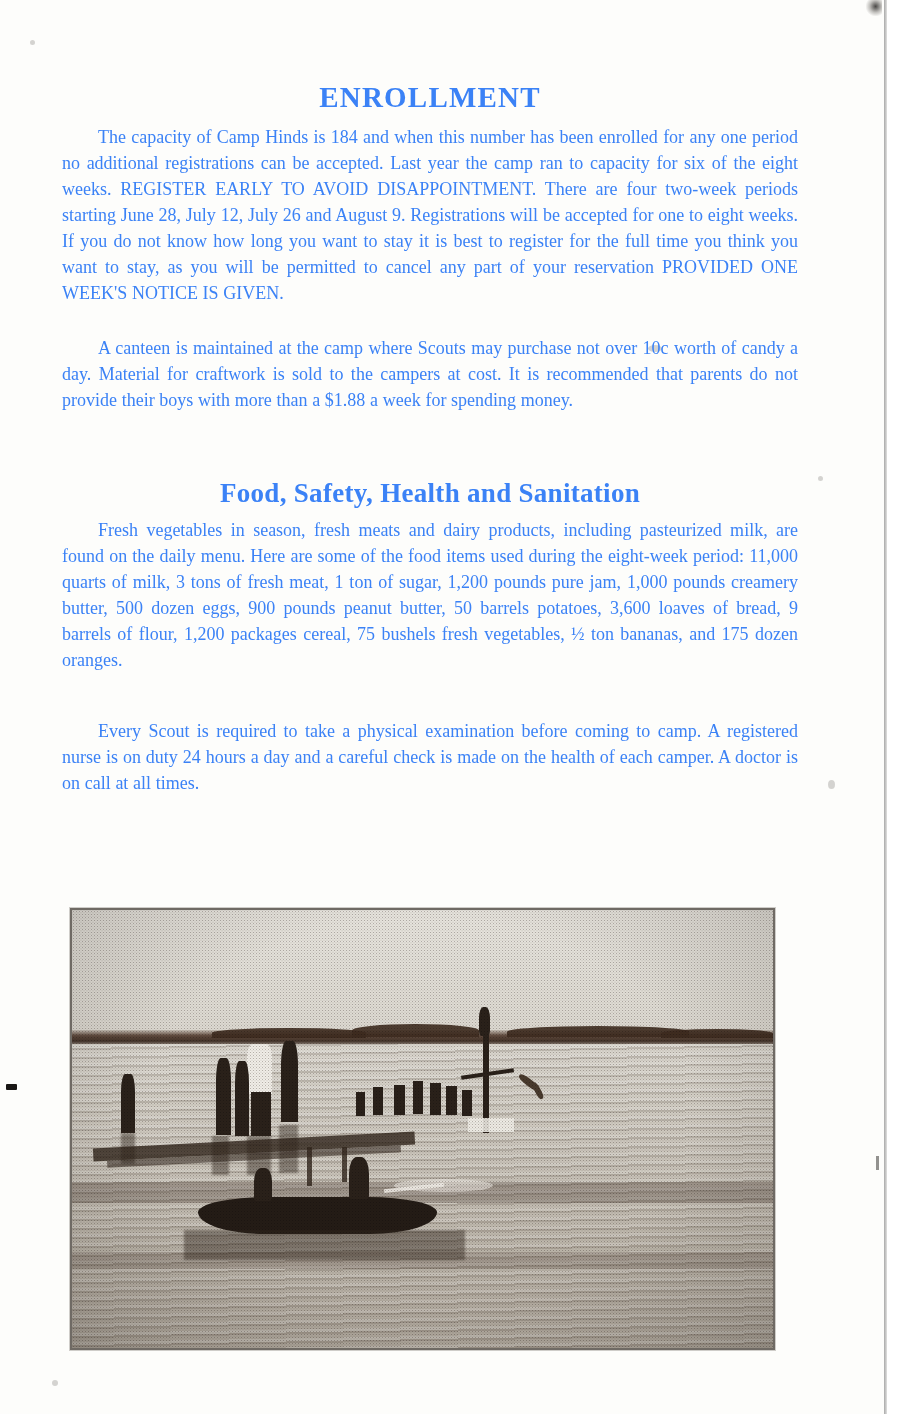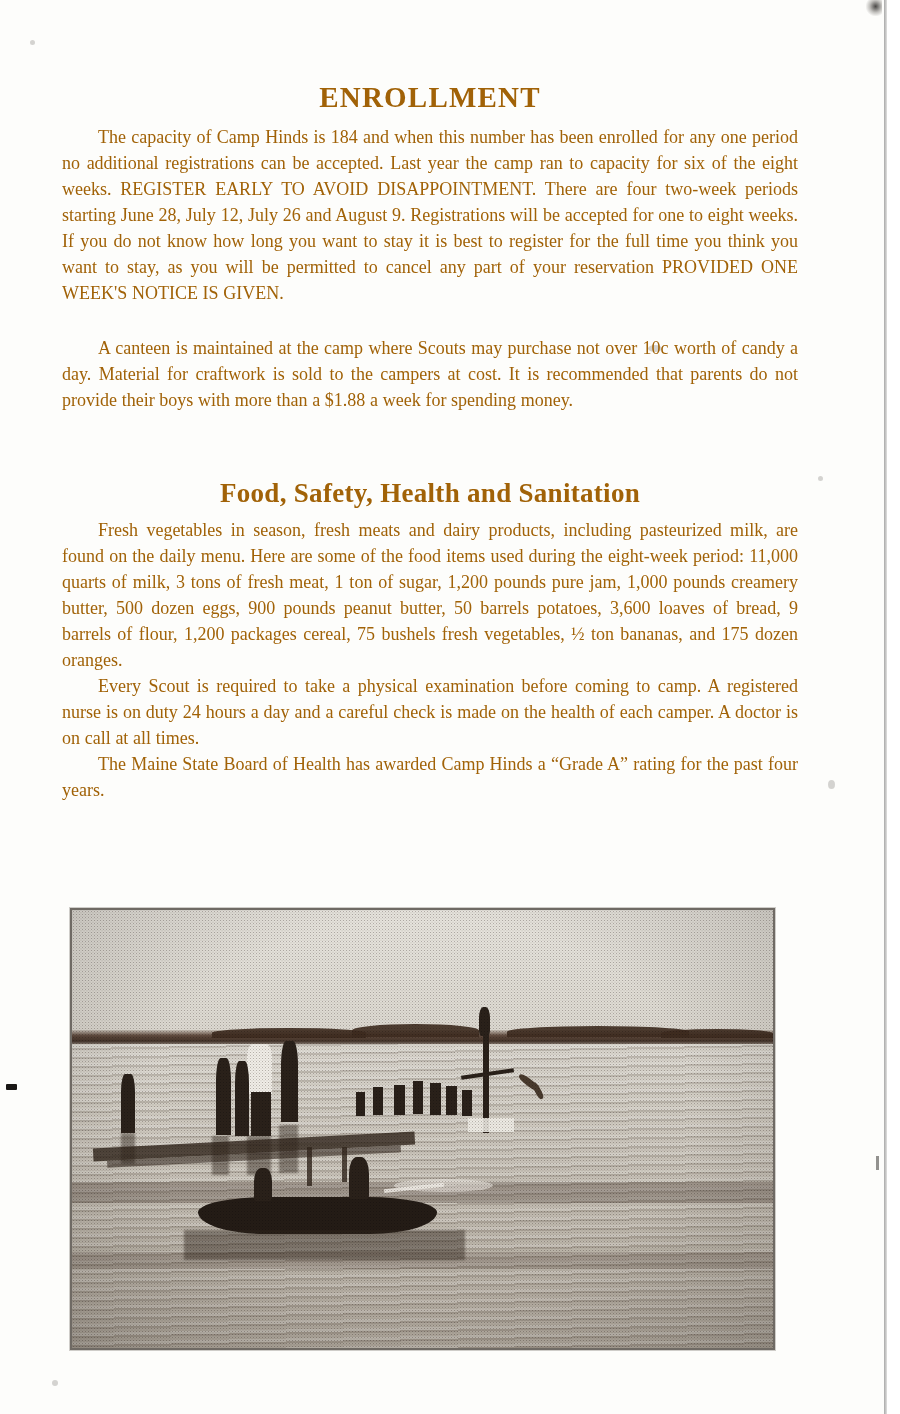--- a/index.html
+++ b/index.html
@@ -8,21 +8,21 @@
     background: #ffffff;
   }
 
   #page {
     position: relative;
     width: 900px;
     height: 1414px;
     background: #fdfdfb;
     overflow: hidden;
     font-family: "Liberation Serif", serif;
-    color: #a16207;
+    color: #3b82f6;
   }
 
   
   .scan-edge {
     position: absolute;
     top: 0;
     left: 884px;
     width: 3px;
     height: 1414px;
     background: linear-gradient(to right,
@@ -105,21 +105,21 @@
 
   p.body {
     font-size: 18px;
     line-height: 26px;
     text-align: justify;
     text-justify: inter-word;
     margin: 0;
     text-indent: 36px;
     word-spacing: 0.2px;
   }
-  p.body.tight { text-indent: 36px; }
+  p.body.tight { text-indent: 36px; margin-top: 45px; }
 
   .sp-1 { height: 10px; }
   .sp-head-before { height: 21px; }
   .sp-head-after { height: 8px; }
 
   
   .photo-frame {
     position: absolute;
     left: 70px;
     top: 908px;
@@ -287,21 +287,20 @@
     <div class="sp-head-before"></div>
 
     <h2 class="section-heading big">Food, Safety, Health and Sanitation</h2>
 
     <div class="sp-head-after"></div>
 
     <p class="body">Fresh vegetables in season, fresh meats and dairy products, including pasteurized milk, are found on the daily menu. Here are some of the food items used during the eight-week period: 11,000 quarts of milk, 3 tons of fresh meat, 1 ton of sugar, 1,200 pounds pure jam, 1,000 pounds creamery butter, 500 dozen eggs, 900 pounds peanut butter, 50 barrels potatoes, 3,600 loaves of bread, 9 barrels of flour, 1,200 packages cereal, 75 bushels fresh vegetables, ½ ton bananas, and 175 dozen oranges.</p>
 
     <p class="body tight">Every Scout is required to take a physical examination before coming to camp. A registered nurse is on duty 24 hours a day and a careful check is made on the health of each camper. A doctor is on call at all times.</p>
 
-    <p class="body tight">The Maine State Board of Health has awarded Camp Hinds a “Grade A” rating for the past four years.</p>
 
   </div>
 
   <figure class="photo-frame" style="margin:0;">
     <div class="photo-inner">
 
       <div class="sky"></div>
 
       <div class="treeline"></div>
       <div class="treeline-bump" style="left:20%;top:27.0%;width:22%;height:2.2%;"></div>

